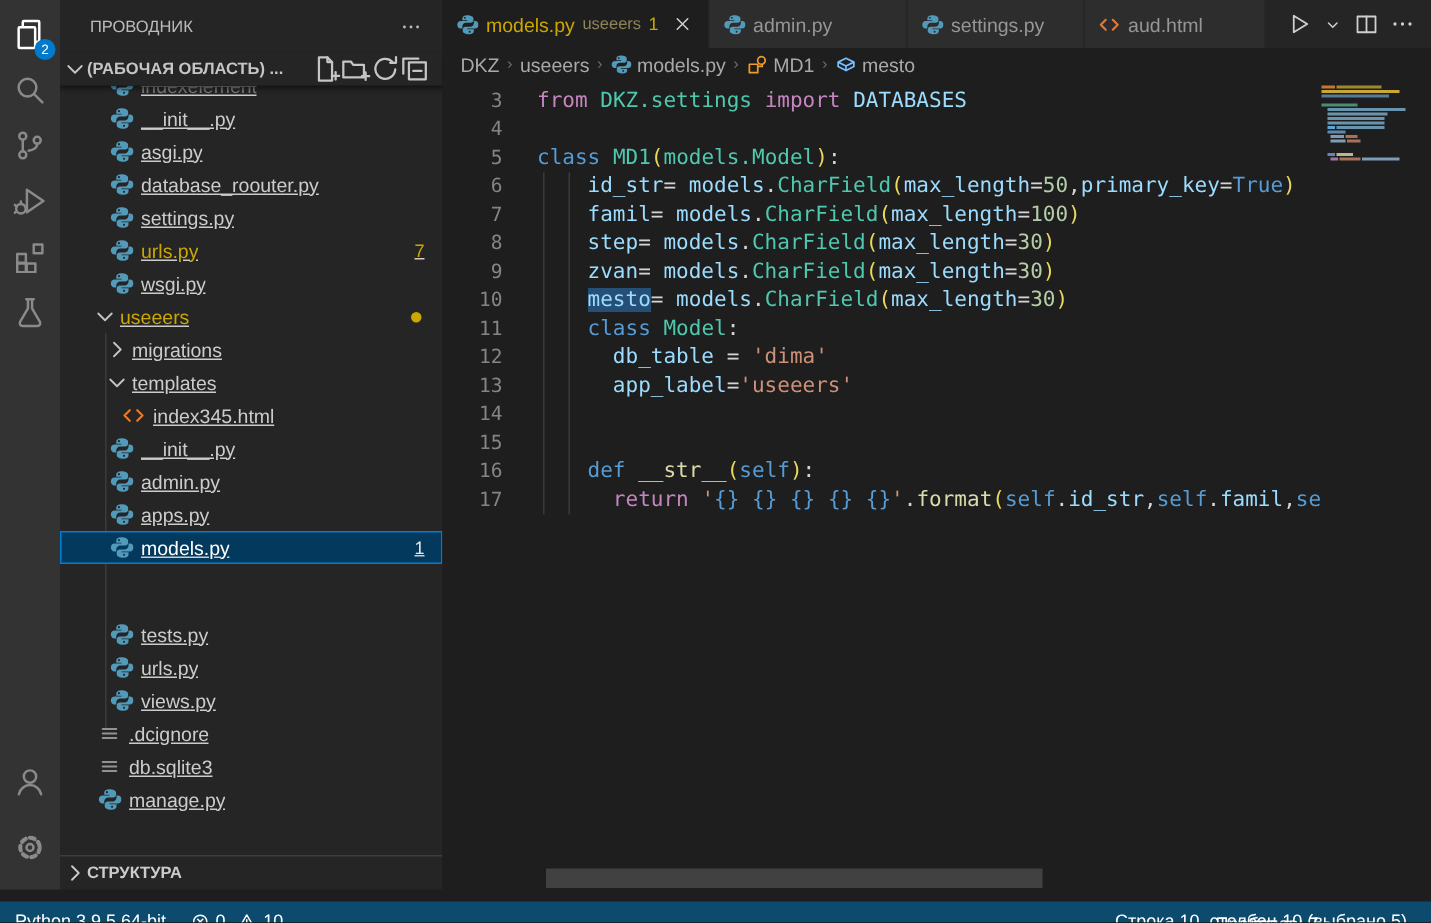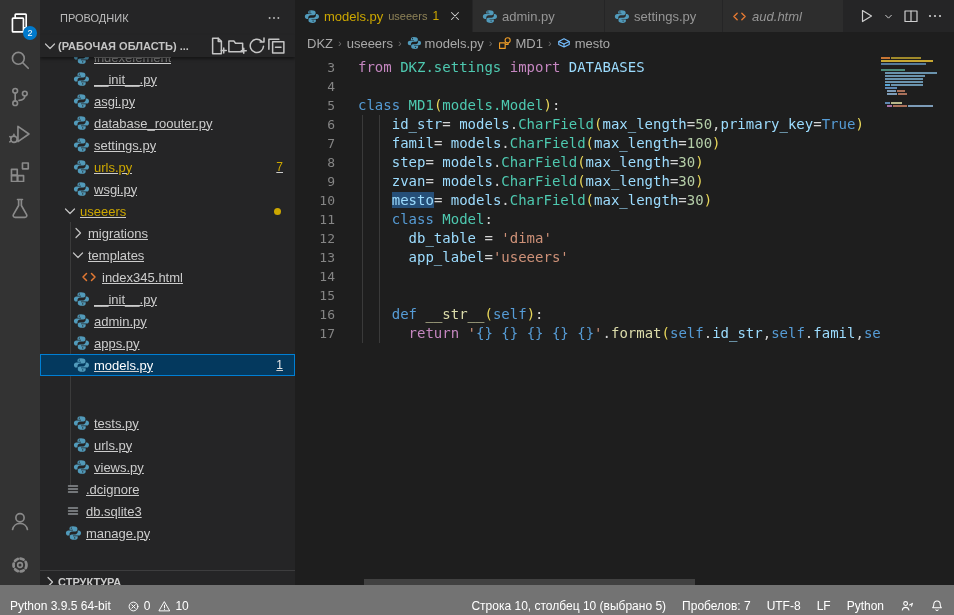--- a/index.html
+++ b/index.html
@@ -45,21 +45,21 @@
               font-size:11px;font-weight:bold;color:#cccccc;border-top:1px solid rgba(204,204,204,.15);padding-left:2px;background:#252526;}
 
   
   #editor{position:absolute;left:295px;top:0;right:0;height:593px;background:#1e1e1e;}
   #tabbar{height:32px;background:#252526;display:flex;align-items:stretch;}
   .tab{display:flex;align-items:center;gap:5px;padding:0 9px;background:#2d2d2d;color:#969696;
        font-size:13px;border-right:1px solid #252526;cursor:pointer;box-sizing:border-box;white-space:nowrap;}
   .tab.active{background:#1e1e1e;color:#cca700;}
   #tabbar .tab:nth-child(2){width:132px;}
   #tabbar .tab:nth-child(3){width:118px;}
-  #tabbar .tab:nth-child(4){width:121px;font-style:italic;}
+  #tabbar .tab:nth-child(4){width:121px;}
   .tab .desc{font-size:11px;color:#8f8358;}
   .tab .tbadge{font-size:12px;color:#cca700;}
   .tab .close{width:16px;height:16px;color:#d0d0d0;margin-left:3px;display:flex;align-items:center;justify-content:center;}
   .tab-actions{margin-left:auto;display:flex;align-items:center;gap:2px;padding-right:8px;color:#cfcfcf;}
   .ta-btn{display:flex;align-items:center;justify-content:center;height:24px;padding:0 3px;cursor:pointer;}
   #breadcrumb{height:22px;display:flex;align-items:center;font-size:13px;color:#a9a9a9;padding-left:12px;gap:4px;}
   .bc-item{display:flex;align-items:center;gap:4px;cursor:pointer;}
   .bc-sep{color:#6e6e6e;font-size:11px;padding:0 1px;}
 
   #codearea{position:absolute;top:54px;left:0;right:0;bottom:0;overflow:hidden;
@@ -71,25 +71,25 @@
   .selseg{background:#264f78;}
   .cguide{position:absolute;width:1px;top:61px;height:228px;background:#3a3a3a;}
   .g1{left:67px;}.g2{left:84px;}
   #minimap{position:absolute;top:0;right:8px;width:66px;bottom:0;background:#1e1e1e;padding-top:3px;box-sizing:border-box;cursor:pointer;}
   #ruler{position:absolute;top:0;right:0;width:8px;bottom:0;background:#1e1e1e;}
   .mrow{position:relative;height:2px;margin-bottom:1px;}
   .mseg{position:absolute;top:0;height:2px;}
   #hscroll{position:absolute;left:69px;bottom:1px;width:331px;height:13px;background:#454545;opacity:.9;cursor:pointer;}
 
   
-  #statusbar{position:absolute;left:0;right:0;bottom:0;height:30px;background:#737373;color:#ffffff;
+  #statusbar{position:absolute;left:0;right:0;bottom:0;height:14px;background:#0c4a6e;color:#ffffff;
              display:flex;align-items:center;font-size:12px;padding:12px 8px 0 10px;box-sizing:border-box;}
   .st-item{display:flex;align-items:center;gap:4px;padding:0 8px;height:100%;cursor:pointer;white-space:nowrap;}
   .st-item:first-child{padding-left:0;}
-  .st-right{margin-left:auto;display:flex;align-items:center;height:100%;}
+  .st-right{margin-left:auto;display:flex;align-items:center;height:100%;flex-direction:column;}
 </style>
 </head>
 <body>
 
 <div id="root">
 
   <div id="activitybar">
       <div class="ab-item active">
         <span class="ico i22">
           <svg viewBox="0 0 16 16">

